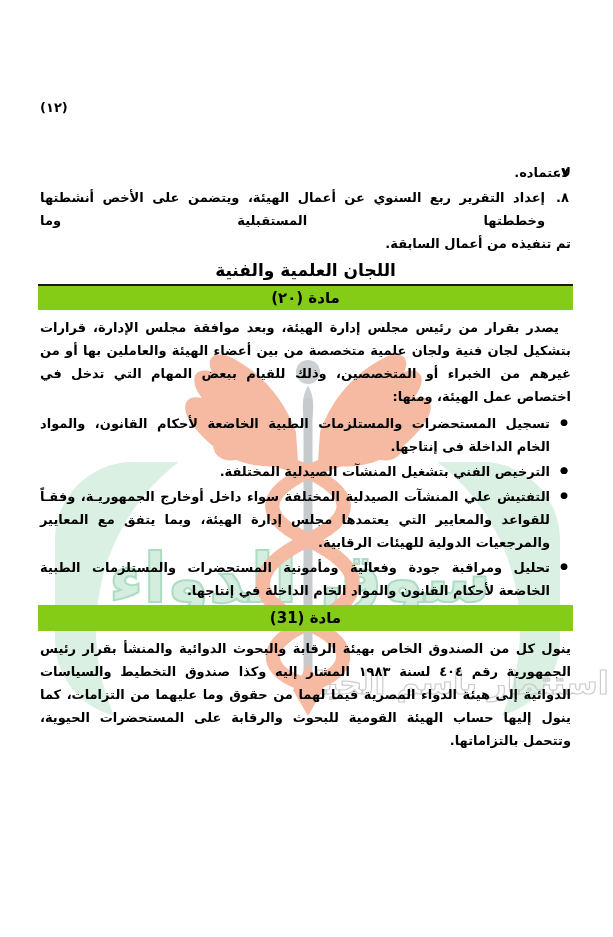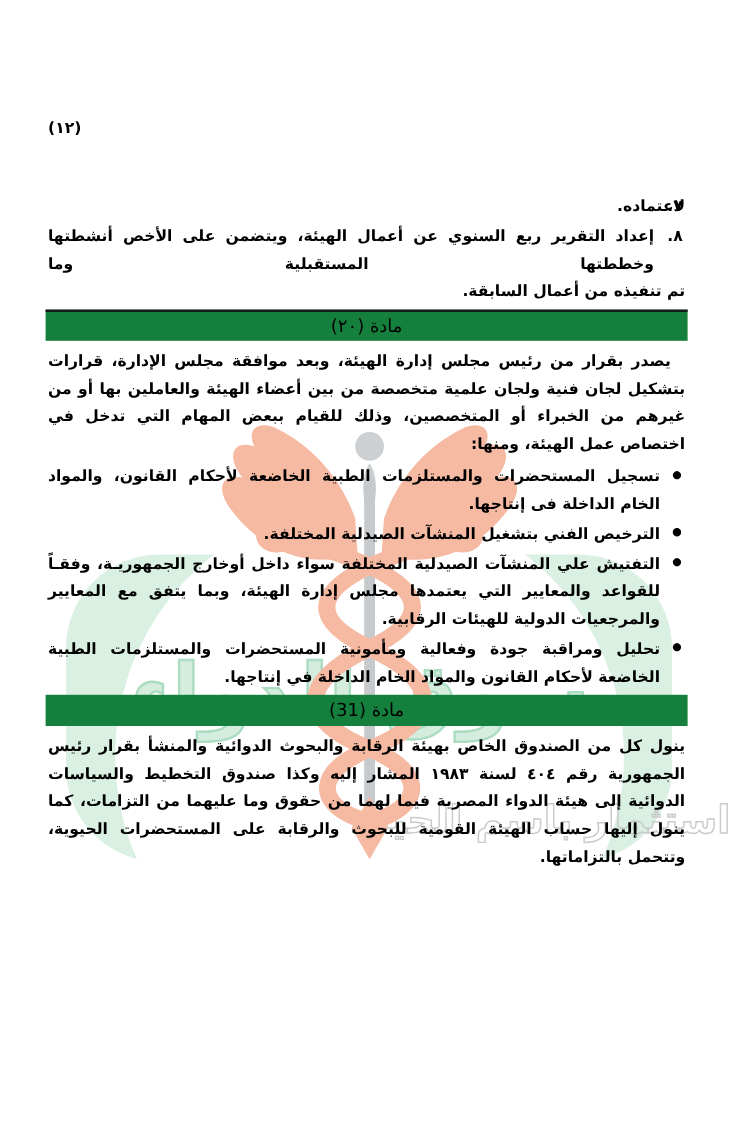--- a/index.html
+++ b/index.html
@@ -37,26 +37,26 @@
   .centered{ text-align:right; margin-right:-26px;}
   .section-title{
     margin:4px 0 0;
     text-align:center;
     font-size:17px;
     font-weight:bold;
     line-height:22px;
   }
   .article-bar{
     margin:3px -2px 0;
-    background:#15803d;
+    background:#84cc16;
     height:26px;
     line-height:26px;
     text-align:center;
     font-size:15px;
-    font-weight:normal;
+    font-weight:bold;
   }
   .article-bar.topline{border-top:2px solid #1a1a1a;height:24px;line-height:24px;}
   .body-par{
     margin:6px 0 0;
     font-size:13px;
     line-height:23px;
     text-align:justify;
   }
   .indent{text-indent:12px;}
   .bullet-list{
@@ -127,20 +127,21 @@
         <span class="num">٧.</span>
         <div class="centered">لاعتماده.</div>
       </div>
       <div class="num-item">
         <span class="num">٨.</span>
         <div class="stretch">إعداد التقرير ربع السنوي عن أعمال الهيئة، ويتضمن على الأخص أنشطتها وخططتها المستقبلية وما</div>
         <div class="centered">تم تنفيذه من أعمال السابقة.</div>
       </div>
     </div>
 
+    <h2 class="section-title">اللجان العلمية والفنية</h2>
 
     <div class="article-bar topline">مادة (٢٠)</div>
 
     <p class="body-par indent">يصدر بقرار من رئيس مجلس إدارة الهيئة، وبعد موافقة مجلس الإدارة، قرارات بتشكيل لجان فنية ولجان علمية متخصصة من بين أعضاء الهيئة والعاملين بها أو من غيرهم من الخبراء أو المتخصصين، وذلك للقيام ببعض المهام التي تدخل في اختصاص عمل الهيئة، ومنها:</p>
 
     <ul class="bullet-list">
       <li>
         <span class="bullet">●</span>
         <span>تسجيل المستحضرات والمستلزمات الطبية الخاضعة لأحكام القانون، والمواد الخام الداخلة فى إنتاجها.</span>
       </li>

